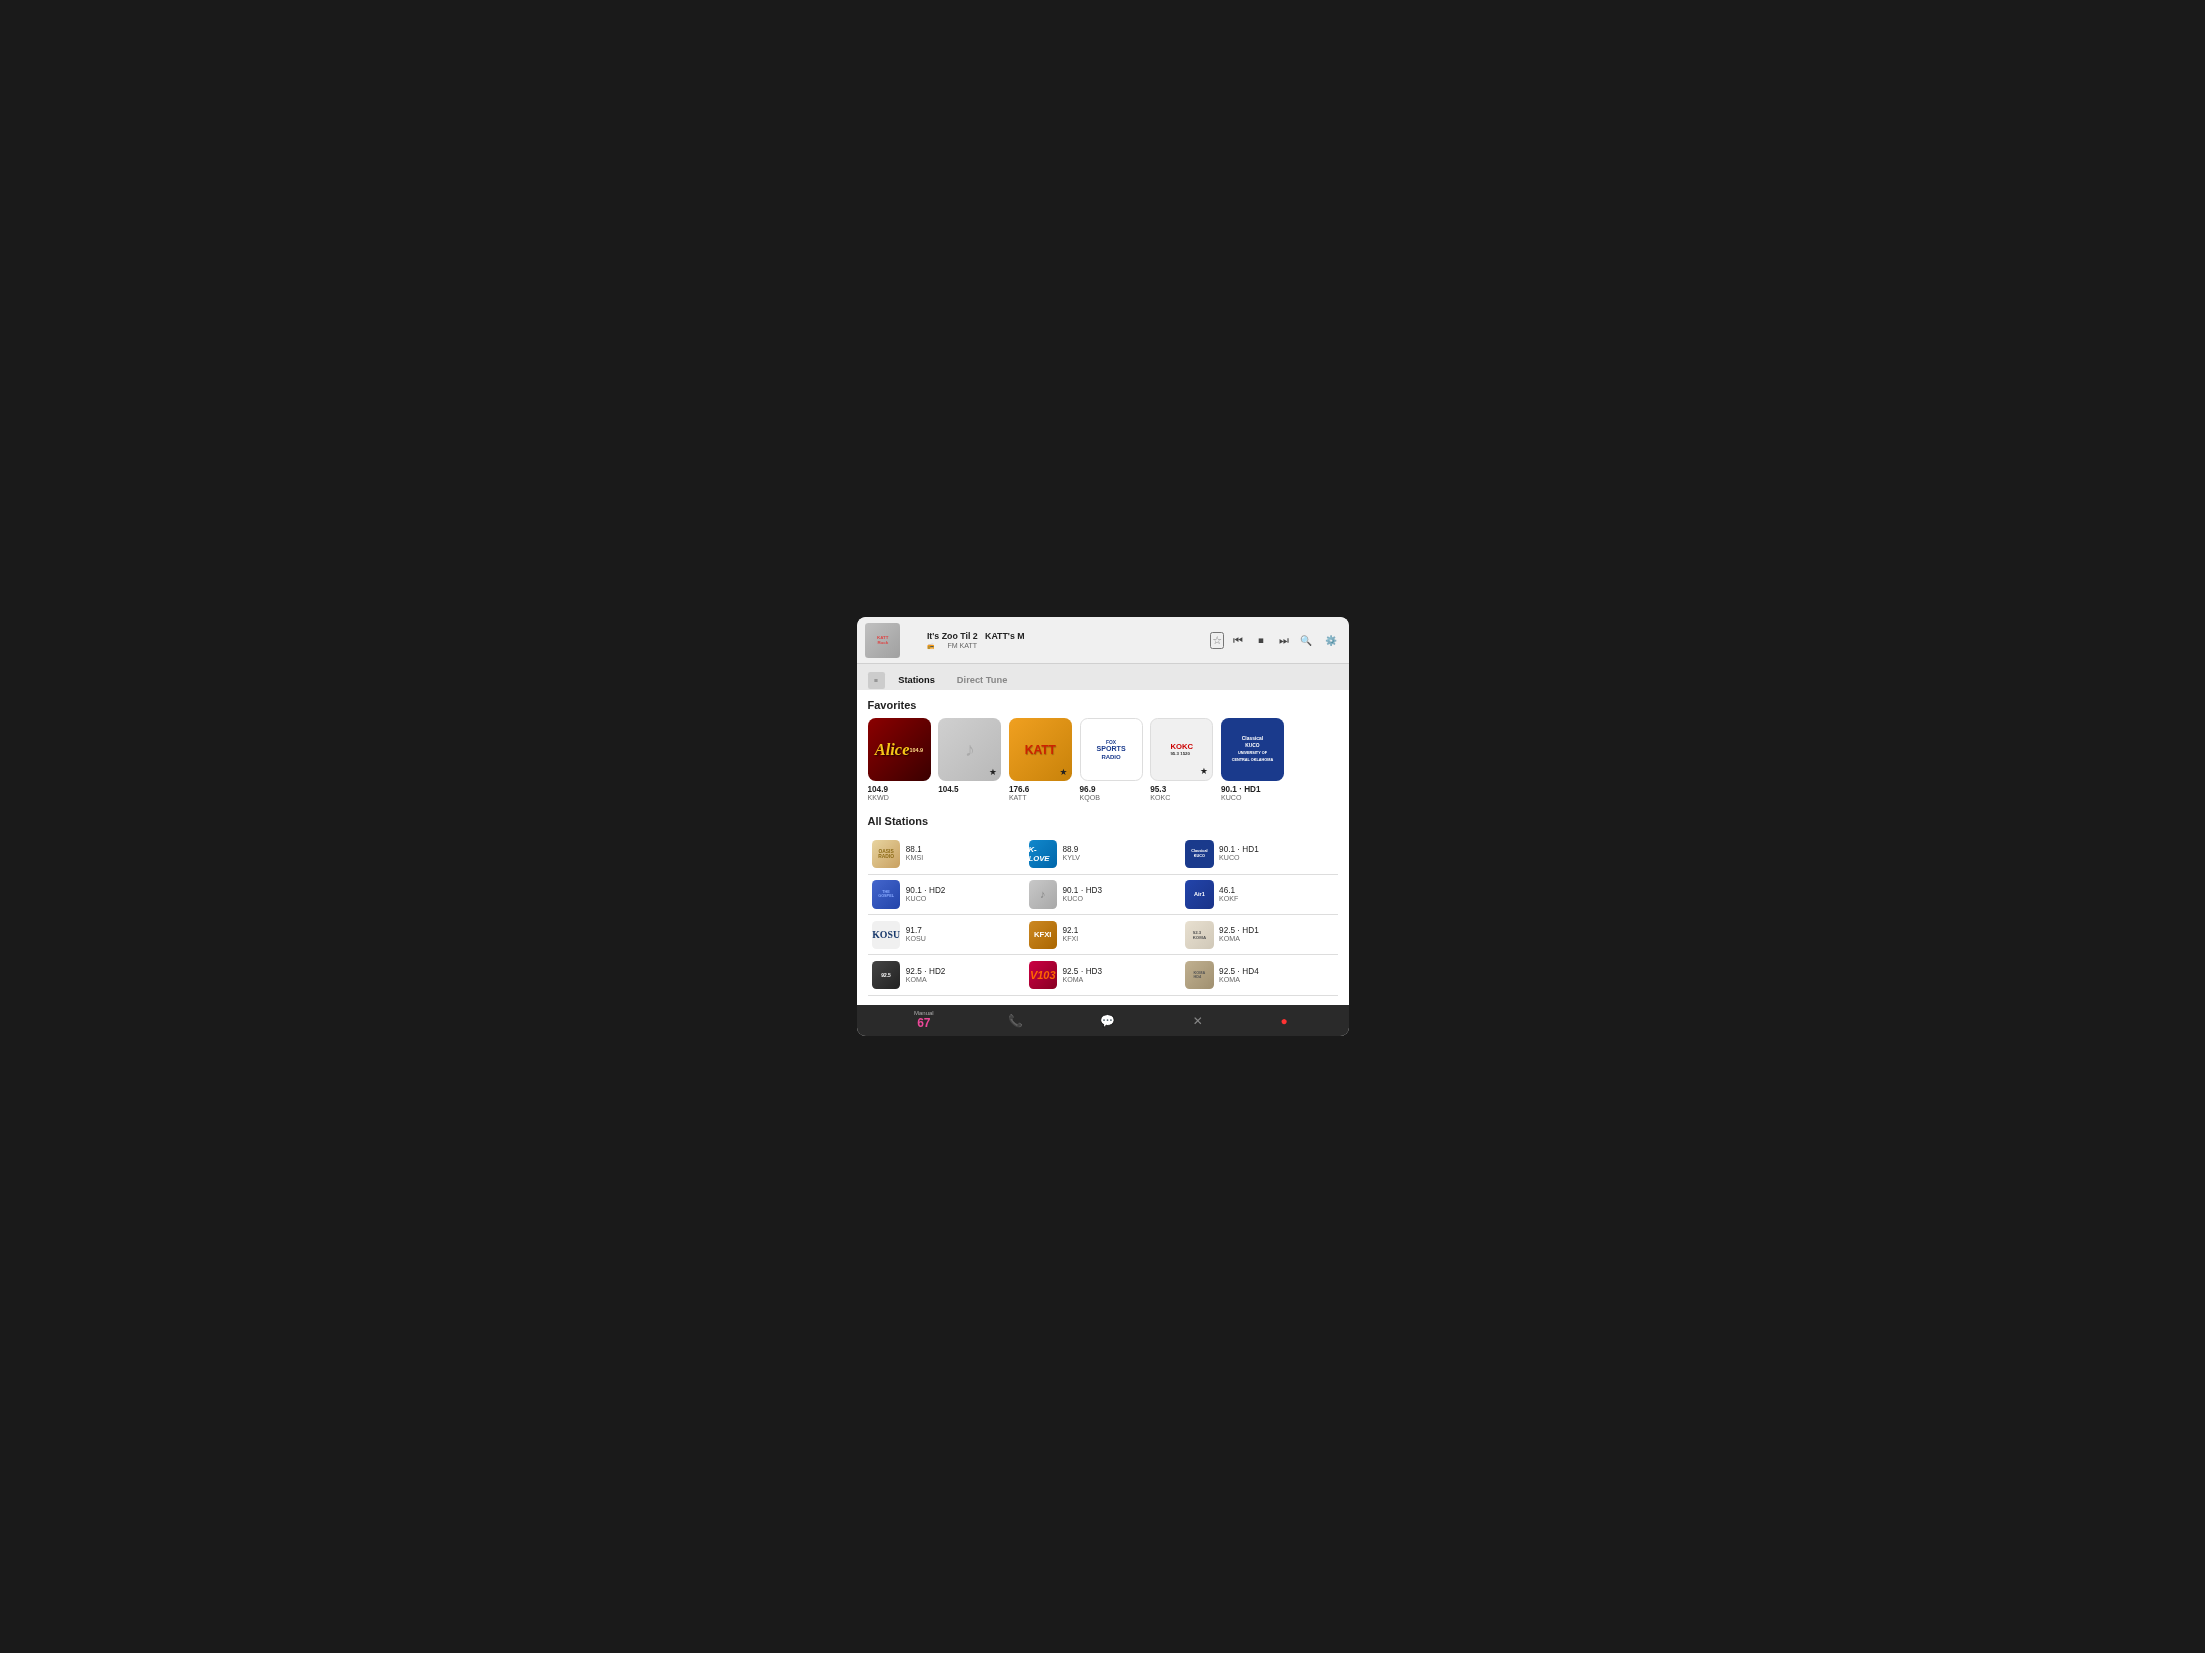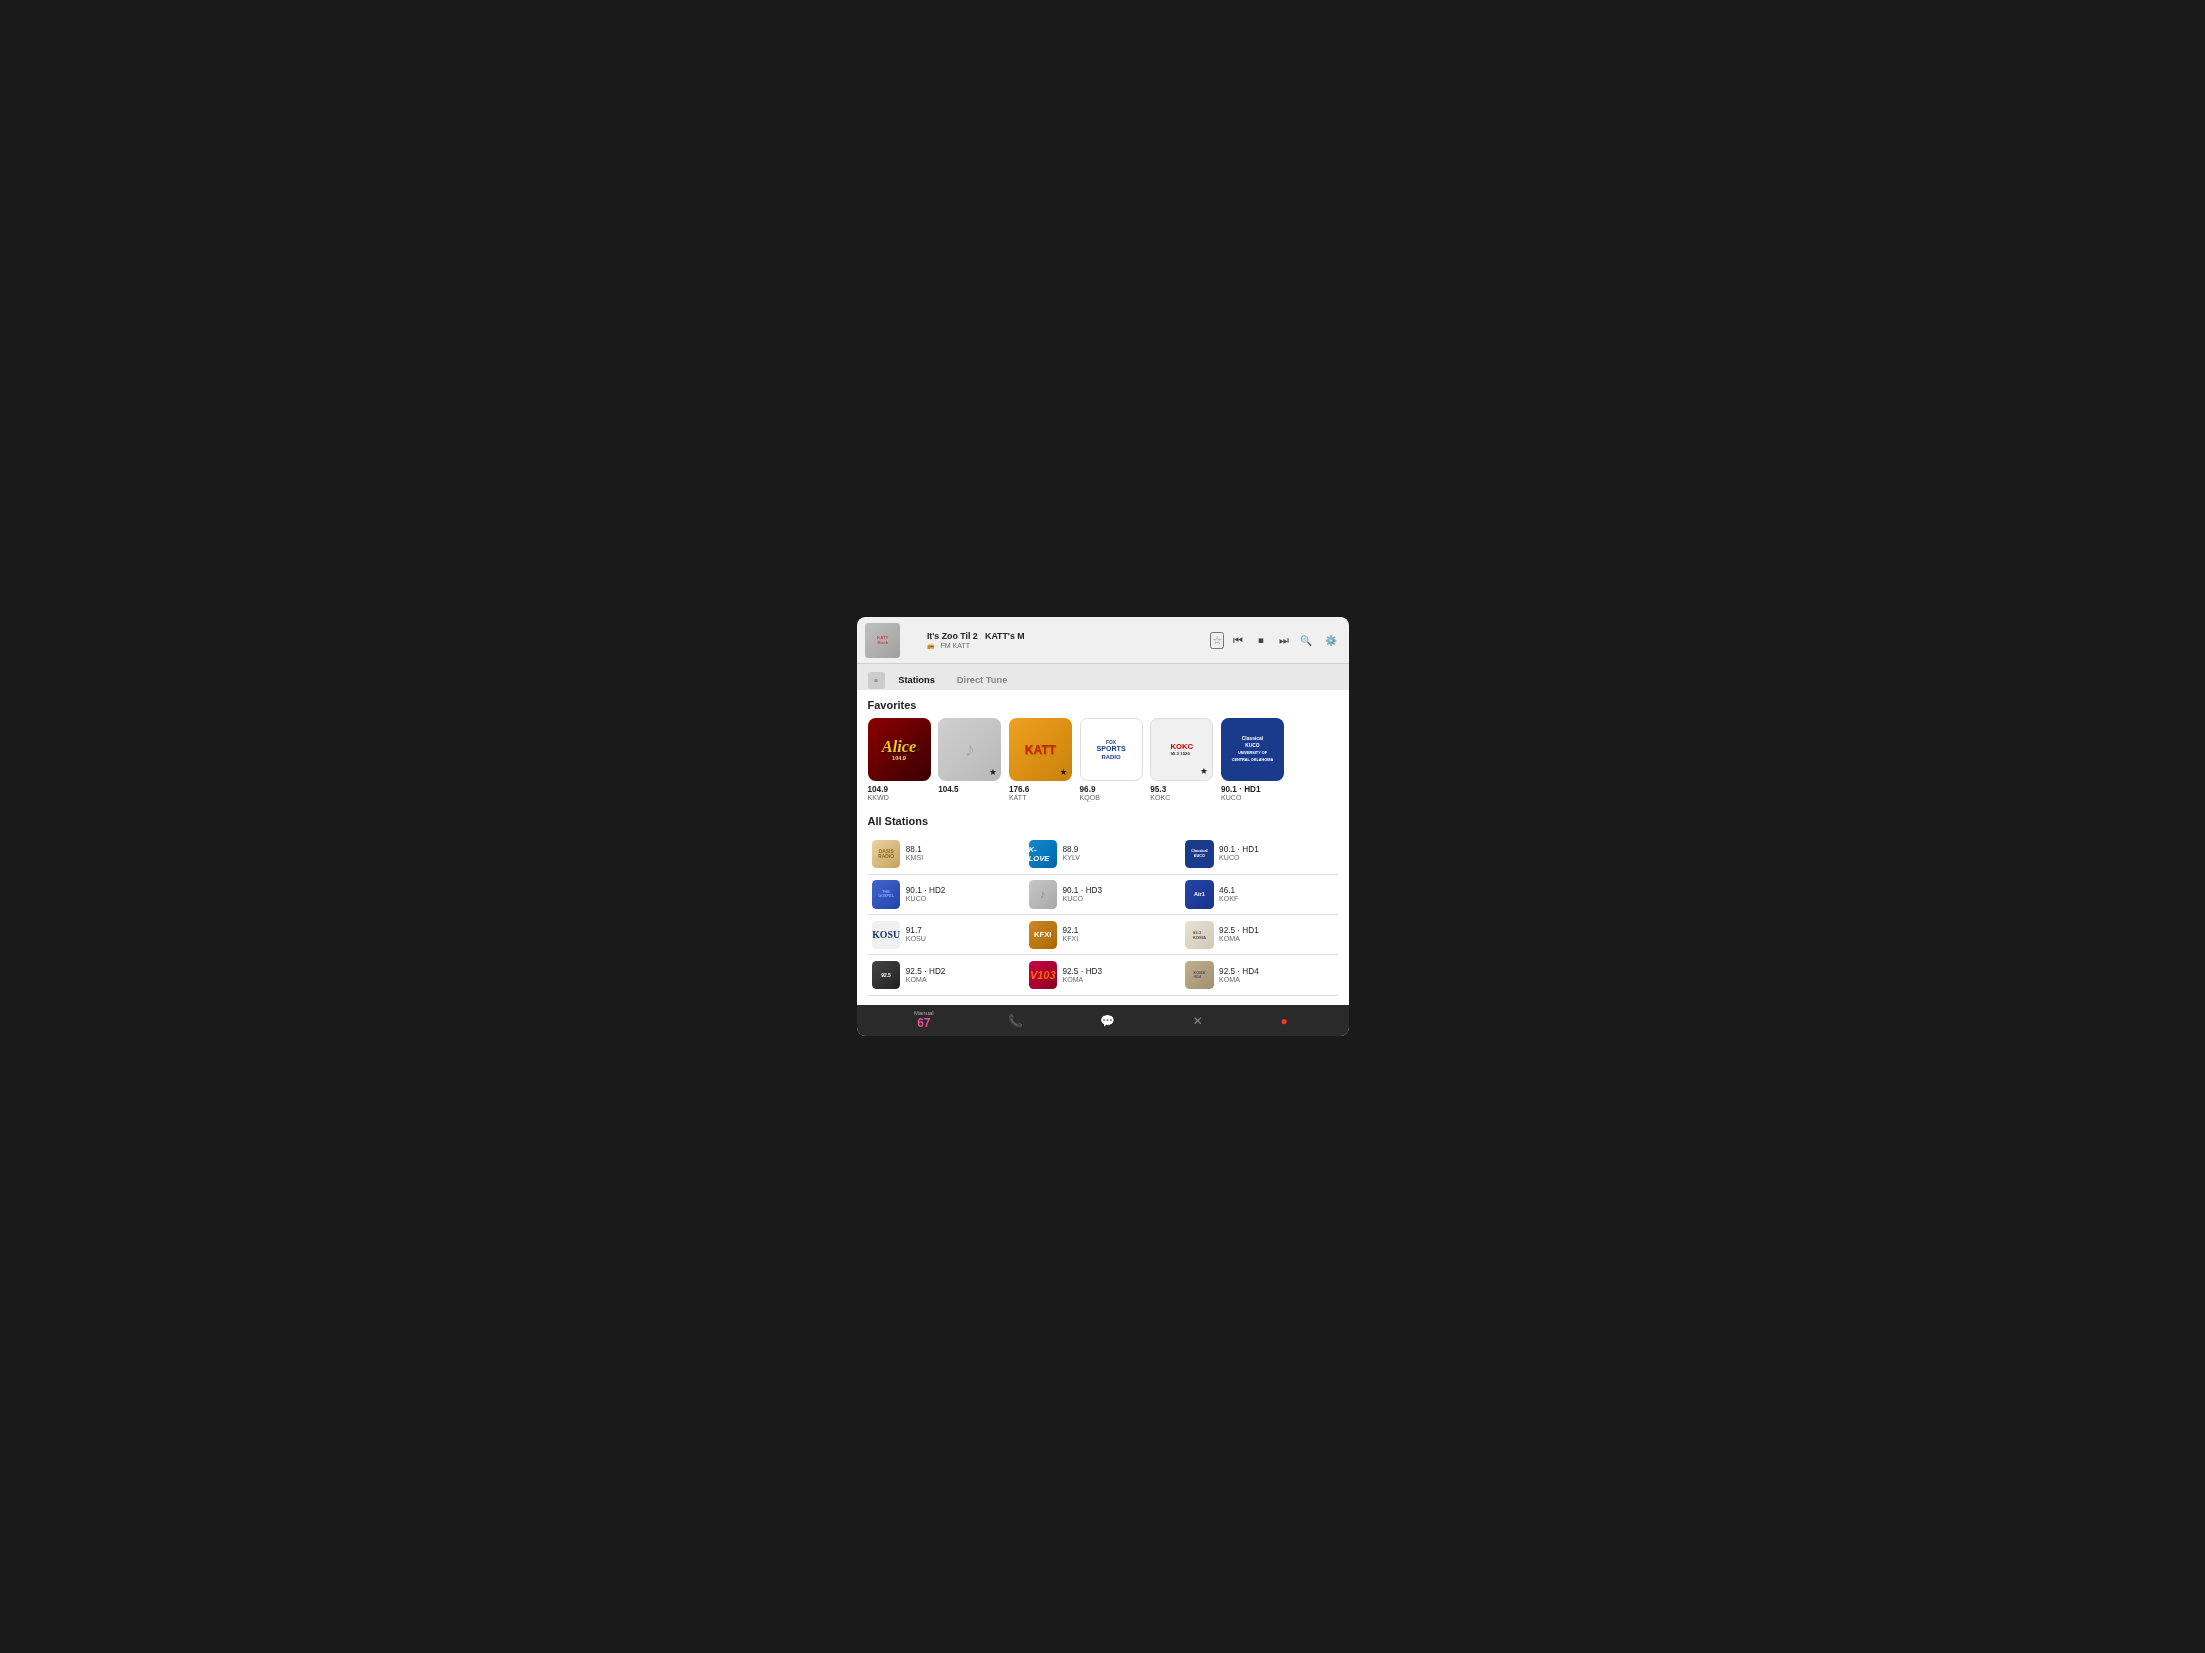--- a/index.html
+++ b/index.html
@@ -65,21 +65,21 @@
     .track-title {
       font-size: 8.8px;
       font-weight: 600;
       color: #222;
     }
     .track-station {
       font-size: 7.1px;
       color: #666;
       display: flex;
       align-items: flex-start;
-      gap: 6px;
+      gap: 13px;
       margin-top: 1.1px;
     }
     .controls {
       display: flex;
       align-items: center;
       gap: 11px;
     }
     .ctrl-btn {
       background: none;
       border: none;
@@ -333,21 +333,21 @@
       text-align: center;
     }
     .temp-display {
       font-size: 12px;
       font-weight: 600;
       color: #ec4899;
     }
     
     .alice-logo {
       display: flex;
-      flex-direction: column;
+      flex-direction: row;
       align-items: center;
       justify-content: center;
     }
     .alice-text {
       font-size: 16.4px;
       font-style: italic;
       font-weight: 900;
       color: #f5c518;
       font-family: Georgia, serif;
       text-shadow: 1.1px 1.1px 1.6px rgba(0,0,0,0.7);

